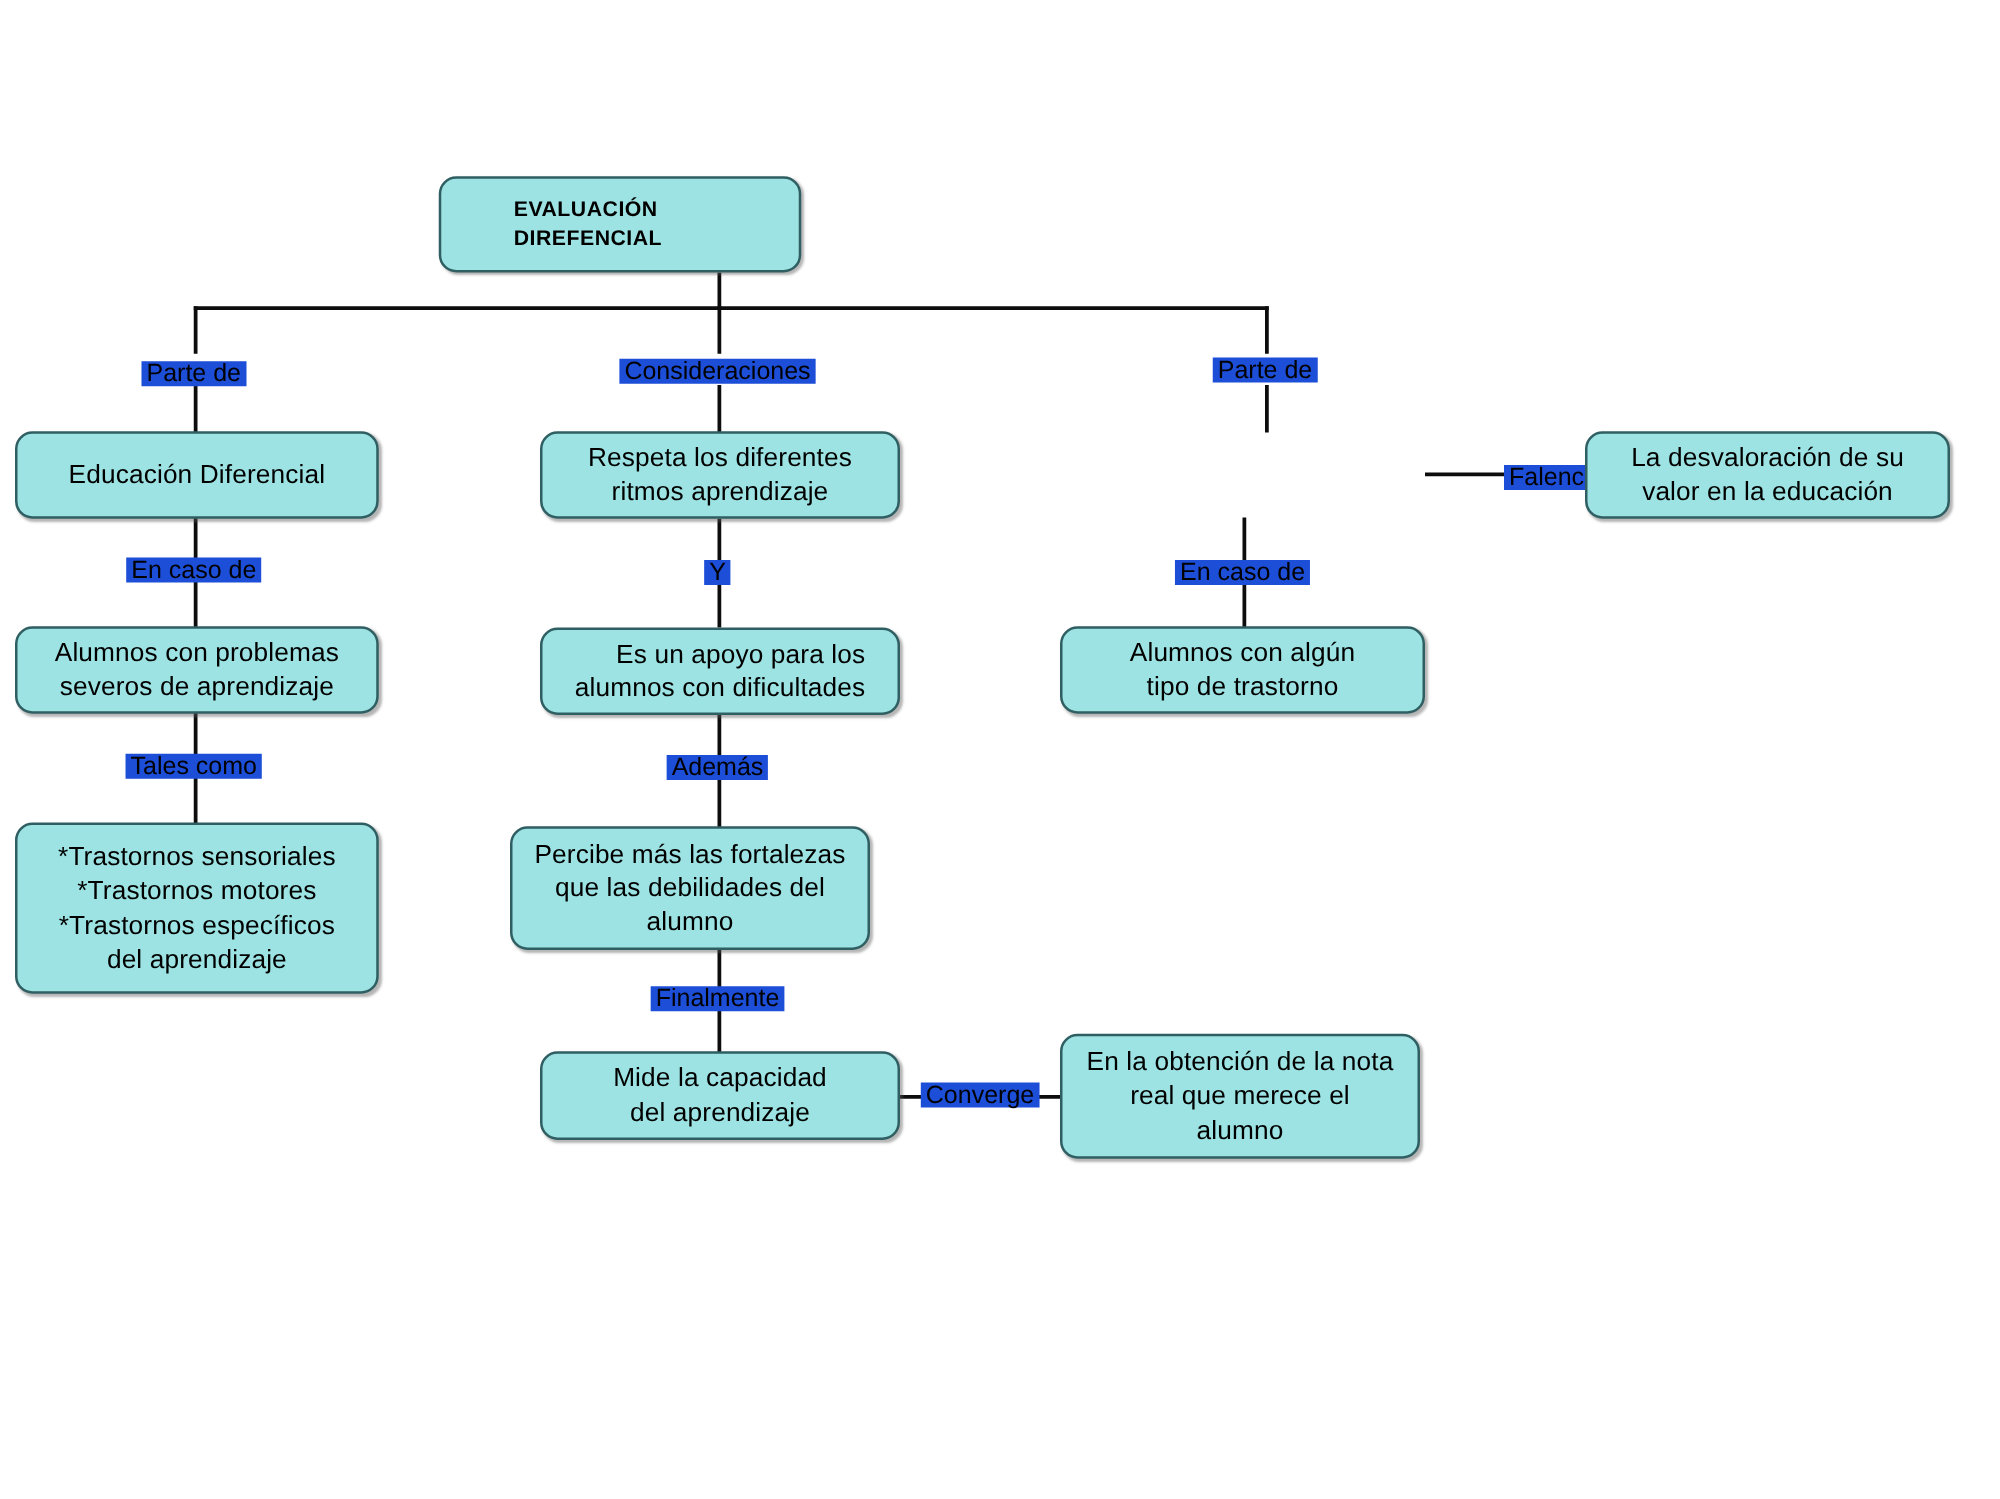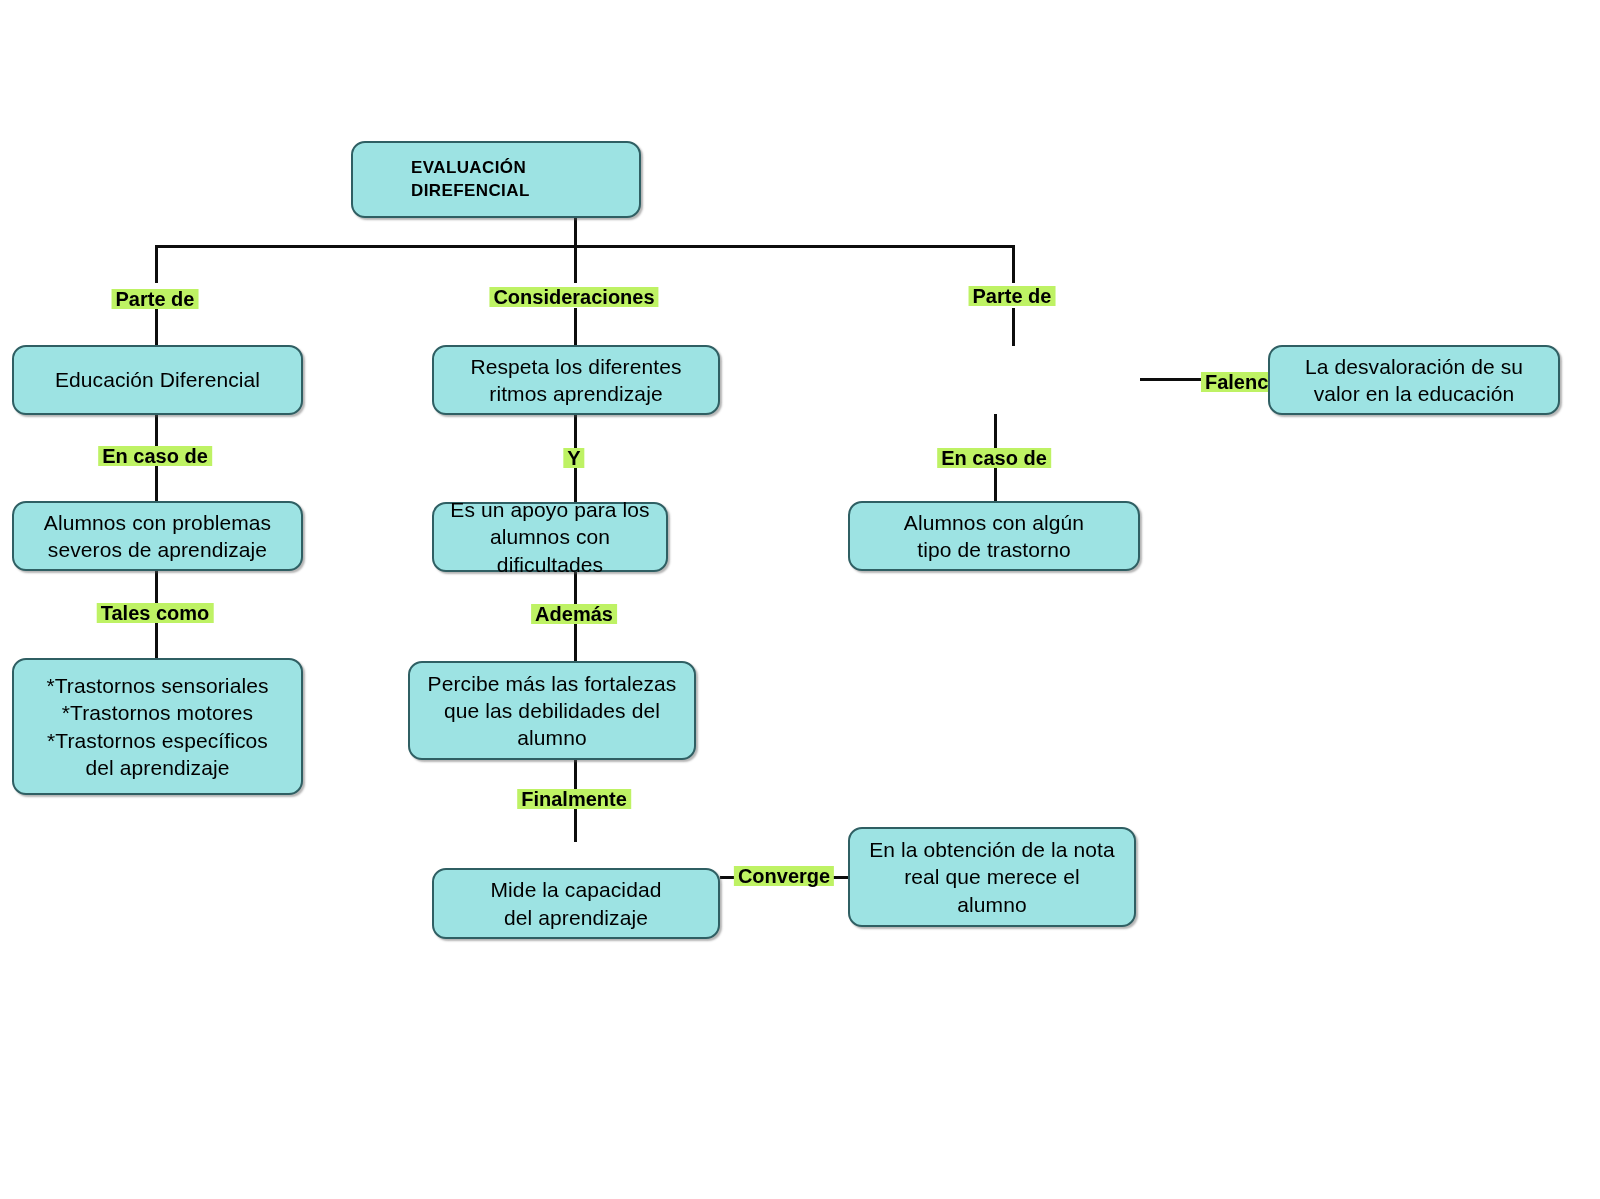--- a/index.html
+++ b/index.html
@@ -57,23 +57,22 @@
     background: #0d0d0d;
   }
 
   
   .edge-label {
     position: absolute;
     color: #000000;
     font-size: 20px;
     line-height: 1;
     white-space: nowrap;
-    background: #bef264;
+    background: #1d4ed8;
     padding: 0 4px;
-    font-weight: bold;
   }
   .edge-label.centered {
     transform: translateX(-50%);
   }
 </style>
 </head>
 <body>
 
 <div id="canvas">
 
@@ -126,28 +125,28 @@
 severos de aprendizaje</div>
 
   <div class="node" style="left:12px; top:658px; width:291px; height:137px;">*Trastornos sensoriales
 *Trastornos motores
 *Trastornos específicos
 del aprendizaje</div>
 
   <div class="node" style="left:432px; top:345px; width:288px; height:70px;">Respeta los diferentes
 ritmos aprendizaje</div>
 
-  <div class="node" style="left:432px; top:502px; width:236px; height:70px;">Es un apoyo para los
+  <div class="node" style="left:432px; top:502px; width:288px; height:70px;text-align:right;">Es un apoyo para los
 alumnos con dificultades</div>
 
   <div class="node" style="left:408px; top:661px; width:288px; height:99px;">Percibe más las fortalezas
 que las debilidades del
 alumno</div>
 
-  <div class="node" style="left:432px; top:841px; width:288px; height:71px;margin-top:27px;">Mide la capacidad
+  <div class="node" style="left:432px; top:841px; width:288px; height:71px;">Mide la capacidad
 del aprendizaje</div>
 
 
   <div class="node" style="left:848px; top:501px; width:292px; height:70px;">Alumnos con algún
 tipo de trastorno</div>
 
   <div class="node" style="left:1268px; top:345px; width:292px; height:70px;">La desvaloración de su
 valor en la educación</div>
 
   <div class="node" style="left:848px; top:827px; width:288px; height:100px;">En la obtención de la nota

